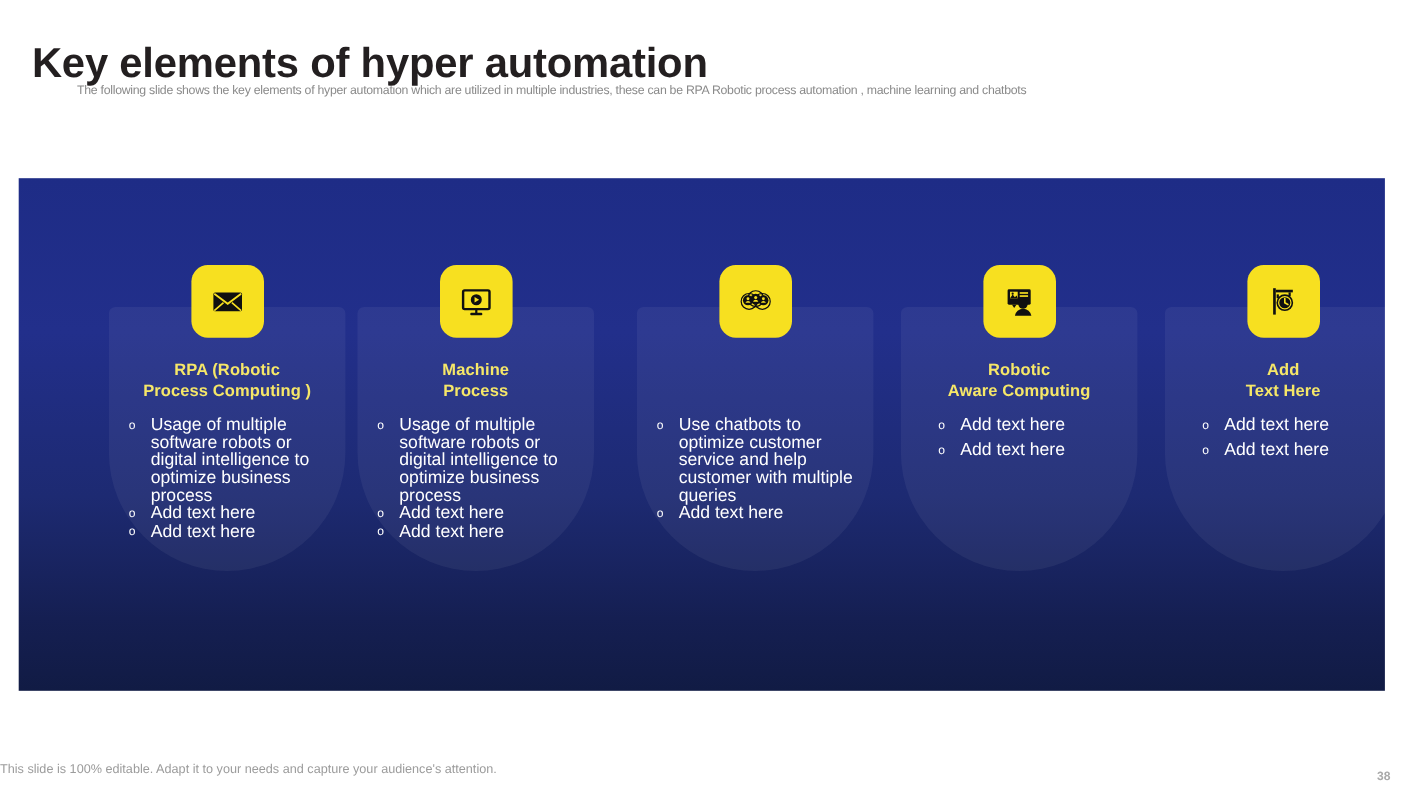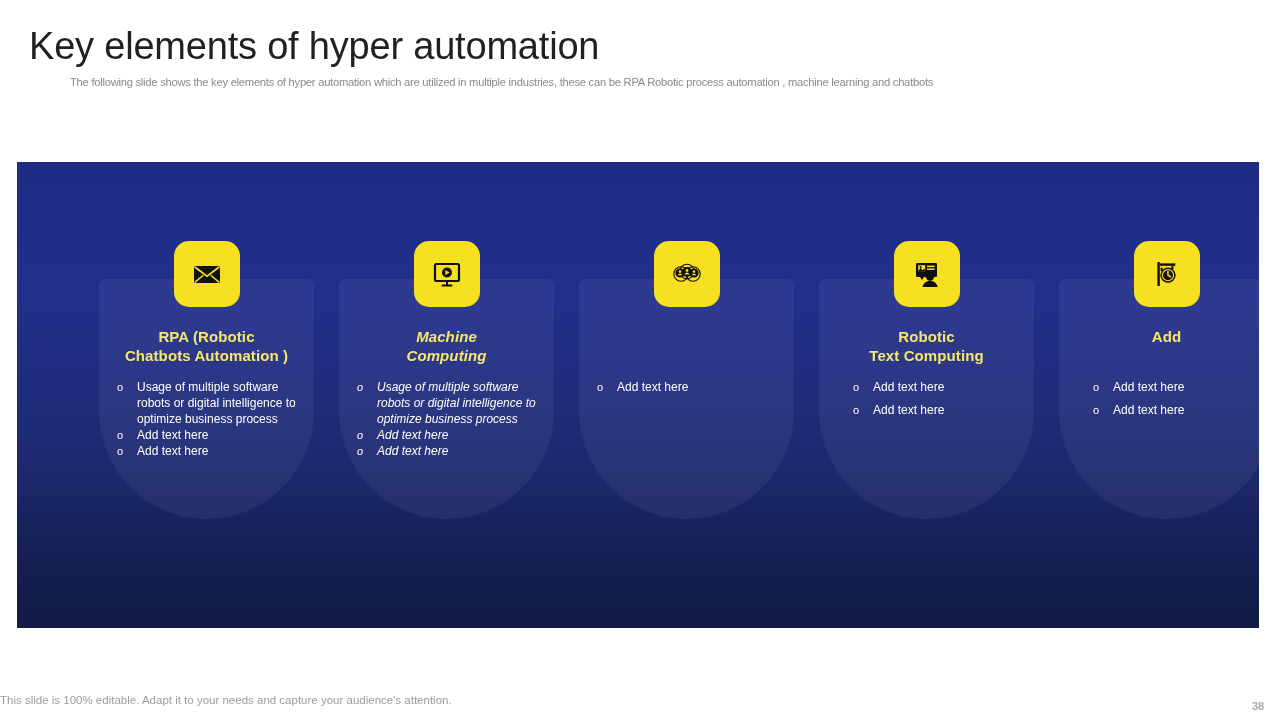--- a/index.html
+++ b/index.html
@@ -16,23 +16,23 @@
     position: relative;
     width: 1280px;
     height: 720px;
     background: #ffffff;
   }
 
   
   .page-title {
     position: absolute;
     left: 29px;
-    top: 22px;
+    top: 34px;
     font-size: 38px;
-    font-weight: 400;
+    font-weight: 700;
     color: #231f20;
     letter-spacing: -0.2px;
     line-height: 48px;
     white-space: nowrap;
   }
 
   .page-subtitle {
     position: absolute;
     left: 30px;
     top: 76px;
@@ -72,21 +72,21 @@
   .card {
     position: absolute;
     top: 117px;
     width: 215px;
     height: 240px;
     background: rgba(255,255,255,0.055);
     border-radius: 6px 6px 108px 108px;
   }
 
   .card.c0 { left: 39px;   }
-  .card.c1 { left: 279px; font-style: italic;  }
+  .card.c1 { left: 265px;  }
   .card.c2 { left: 519px;  }
   .card.c3 { left: 759px;  }
   .card.c4 { left: 999px;  }
 
   
   .icon-tile {
     position: absolute;
     top: -38px;
     left: 50%;
     transform: translateX(-50%);
@@ -119,21 +119,21 @@
     top: 100px;
     left: 18px;
     right: 10px;
     list-style: none;
   }
   .bullets.center { left: 34px; }
 
   .bullets li {
     position: relative;
     padding-left: 20px;
-    font-size: 12px;
+    font-size: 16px;
     line-height: 16.1px;
     color: #ffffff;
     margin-bottom: 0px;
   }
   .bullets.spaced li { margin-bottom: 7px; }
 
   .bullets li::before {
     content: "o";
     position: absolute;
     left: 0;
@@ -178,42 +178,42 @@
       <div class="card c0">
         <div class="icon-tile">
           <svg width="34" height="34" viewBox="0 0 34 34" aria-hidden="true">
             <rect x="4" y="9" width="26" height="17" rx="1.5" fill="#101010"></rect>
             <path d="M4.8 10 L17 19.2 L29.2 10" fill="none" stroke="#f7e020" stroke-width="1.7"></path>
             <path d="M4.8 25.4 L13.2 18.2 M29.2 25.4 L20.8 18.2" fill="none" stroke="#f7e020" stroke-width="1.5"></path>
           </svg>
         </div>
         <div class="card-title">
           <span class="ln">RPA (Robotic</span>
-          <span class="ln">Chatbots Automation )</span>
+          <span class="ln">Process Computing )</span>
         </div>
         <ul class="bullets">
           <li>Usage of multiple software robots or digital intelligence to optimize business process</li>
           <li>Add text here</li>
           <li>Add text here</li>
         </ul>
       </div>
 
       <div class="card c1">
         <div class="icon-tile">
           <svg width="34" height="34" viewBox="0 0 34 34" aria-hidden="true">
             <rect x="5" y="7" width="24" height="17" rx="1.4" fill="none" stroke="#101010" stroke-width="2.2"></rect>
             <circle cx="17" cy="15.5" r="5" fill="#101010"></circle>
             <path d="M15.4 12.9 L19.6 15.5 L15.4 18.1 Z" fill="#f7e020"></path>
             <rect x="16" y="24" width="2" height="4" fill="#101010"></rect>
             <rect x="11.5" y="27.4" width="11" height="2.2" rx="1" fill="#101010"></rect>
           </svg>
         </div>
         <div class="card-title">
           <span class="ln">Machine</span>
-          <span class="ln">Computing</span>
+          <span class="ln">Process</span>
         </div>
         <ul class="bullets">
           <li>Usage of multiple software robots or digital intelligence to optimize business process</li>
           <li>Add text here</li>
           <li>Add text here</li>
         </ul>
       </div>
 
       <div class="card c2">
         <div class="icon-tile">
@@ -230,41 +230,42 @@
               <circle cx="11" cy="14.6" r="1.3"></circle>
               <path d="M8.7 18.3a2.4 2.4 0 0 1 4.6 0z"></path>
               <circle cx="25" cy="14.6" r="1.3"></circle>
               <path d="M22.7 18.3a2.4 2.4 0 0 1 4.6 0z"></path>
               <circle cx="18" cy="13.5" r="1.4"></circle>
               <path d="M15.6 17.4a2.5 2.5 0 0 1 4.8 0z"></path>
             </g>
           </svg>
         </div>
         <ul class="bullets">
+          <li>Use chatbots to optimize customer service and help customer with multiple queries</li>
           <li>Add text here</li>
         </ul>
       </div>
 
       <div class="card c3">
         <div class="icon-tile">
           <svg width="34" height="34" viewBox="0 0 34 34" aria-hidden="true">
             <rect x="6" y="6" width="21" height="14" rx="1.3" fill="#101010"></rect>
             <rect x="8.2" y="8.2" width="7" height="6" fill="#f7e020"></rect>
             <path d="M8.2 14.2 L10.6 10.8 L12.6 13.2 L14.2 11.6 L15.2 14.2 Z" fill="#101010"></path>
             <circle cx="10.6" cy="10" r="1" fill="#101010"></circle>
             <rect x="17" y="8.6" width="7.6" height="1.5" fill="#f7e020"></rect>
             <rect x="17" y="11.4" width="7.6" height="1.5" fill="#f7e020"></rect>
             <path d="M10 20 L14 20 L12 23 Z" fill="#101010"></path>
             <circle cx="20" cy="19.5" r="4.2" fill="#101010"></circle>
             <path d="M12.6 30 a7.6 7.6 0 0 1 15 0 z" fill="#101010"></path>
           </svg>
         </div>
         <div class="card-title">
           <span class="ln">Robotic</span>
-          <span class="ln">Text Computing</span>
+          <span class="ln">Aware Computing</span>
         </div>
         <ul class="bullets center spaced">
           <li>Add text here</li>
           <li>Add text here</li>
         </ul>
       </div>
 
       <div class="card c4">
         <div class="icon-tile">
           <svg width="34" height="34" viewBox="0 0 34 34" aria-hidden="true">
@@ -272,20 +273,21 @@
             <rect x="9.8" y="6.4" width="15.5" height="2.4" fill="#101010"></rect>
             <rect x="10.6" y="10.6" width="2" height="3.4" fill="#101010"></rect>
             <rect x="21.4" y="8.8" width="2" height="3.4" fill="#101010"></rect>
             <circle cx="18" cy="18.2" r="7.6" fill="#101010"></circle>
             <circle cx="18" cy="18.2" r="5.6" fill="none" stroke="#f7e020" stroke-width="1.1"></circle>
             <path d="M18 14.4 L18 18.2 L20.8 19.8" fill="none" stroke="#f7e020" stroke-width="1.5" stroke-linecap="round"></path>
           </svg>
         </div>
         <div class="card-title">
           <span class="ln">Add</span>
+          <span class="ln">Text Here</span>
         </div>
         <ul class="bullets center spaced">
           <li>Add text here</li>
           <li>Add text here</li>
         </ul>
       </div>
 
     </div>
   </div>
 

